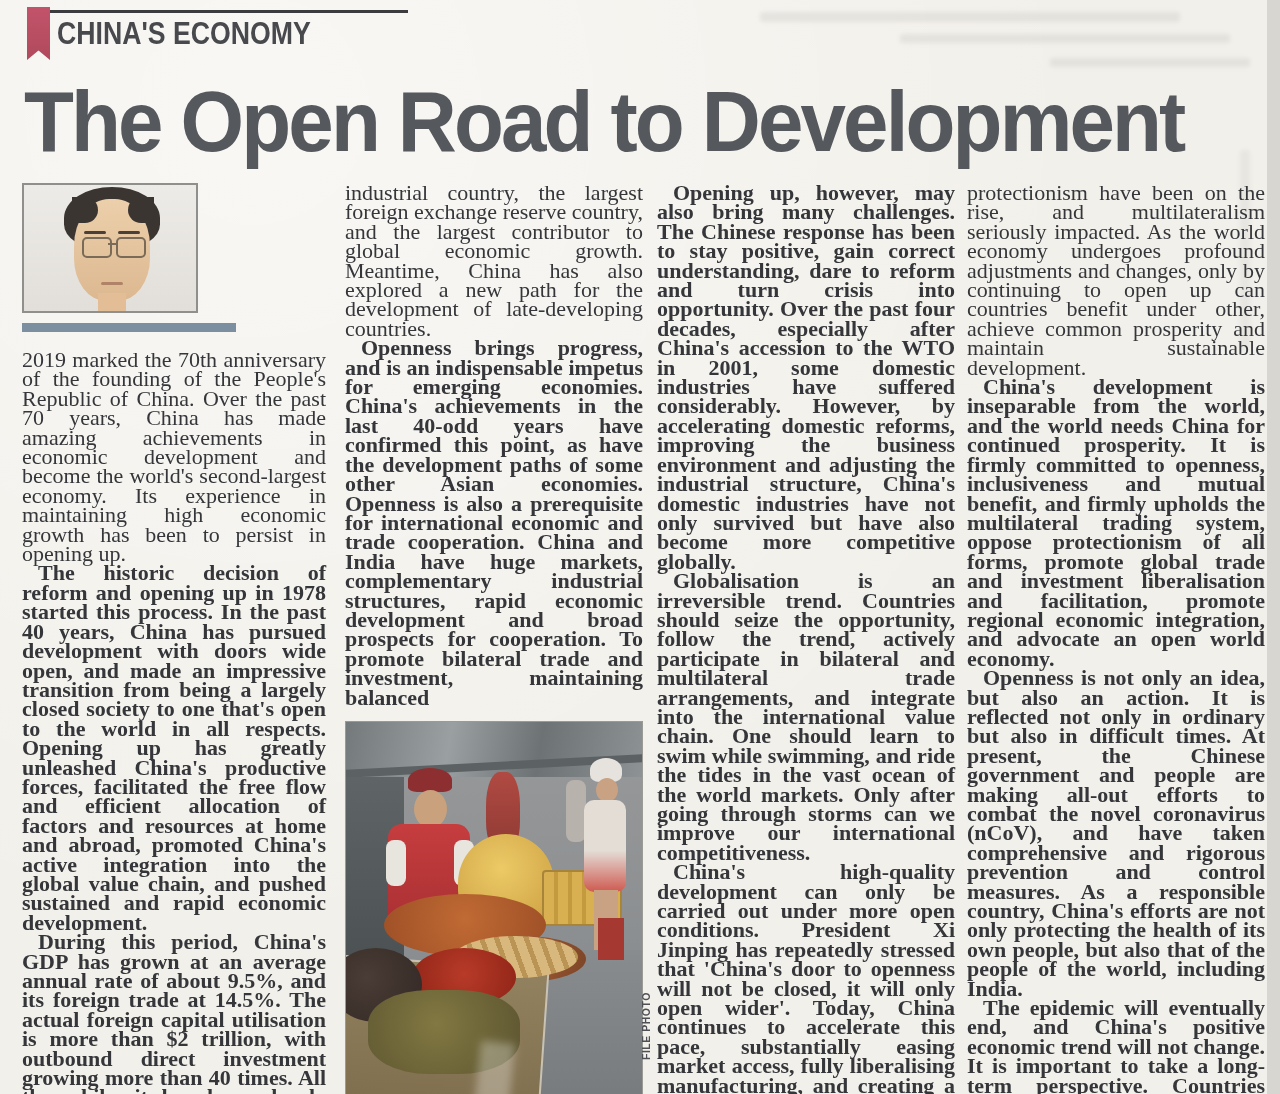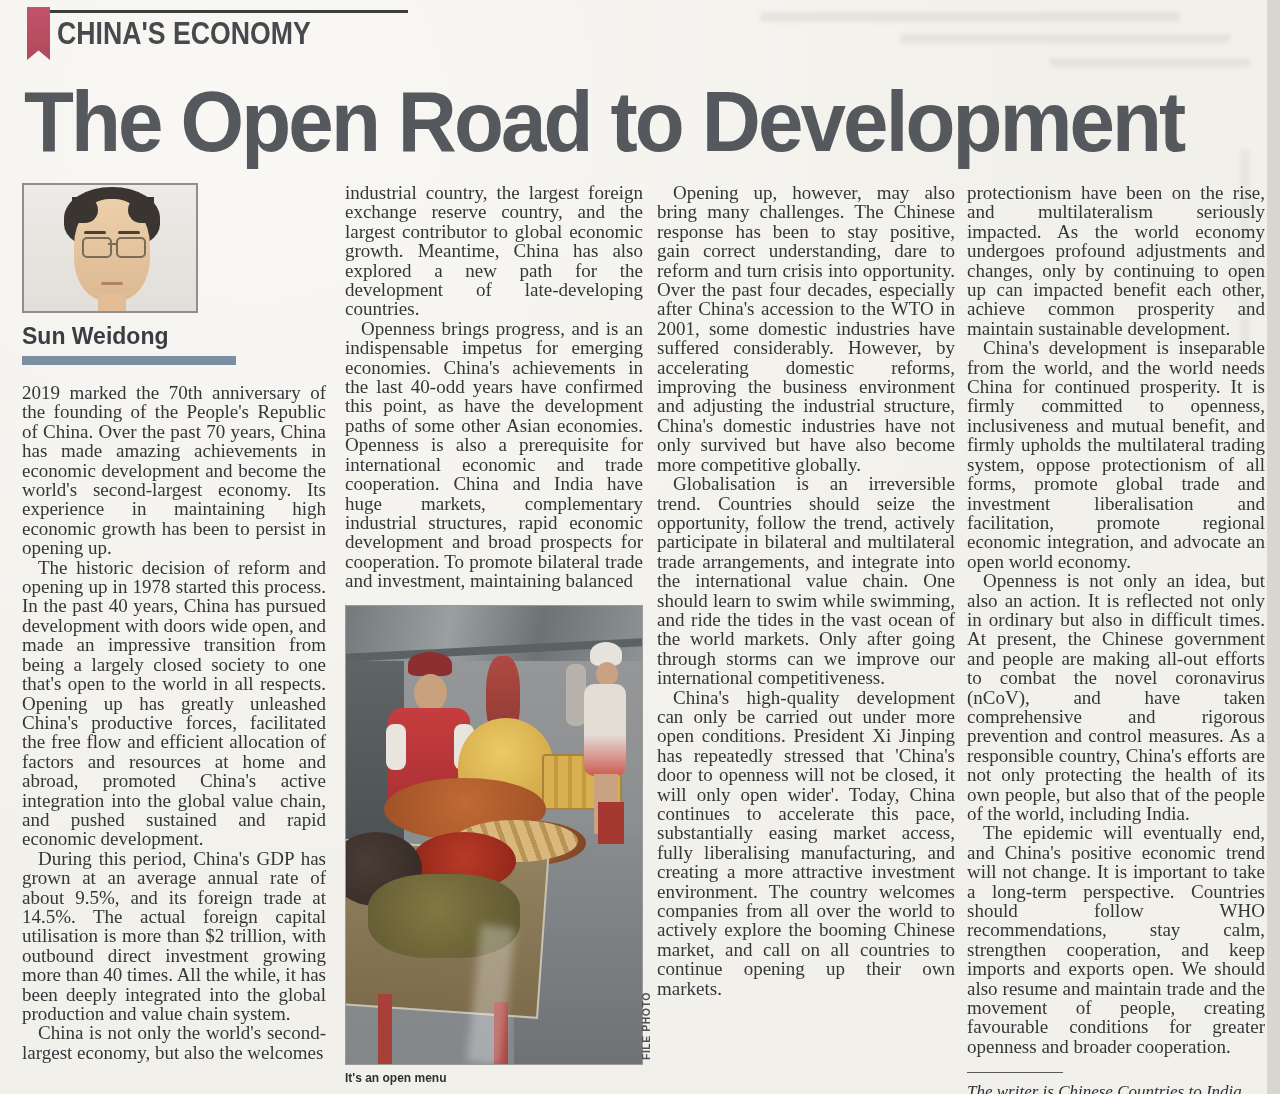--- a/index.html
+++ b/index.html
@@ -18,22 +18,22 @@
   .g1{left:760px;top:12px;width:420px;height:10px;}
   .g2{left:900px;top:34px;width:330px;height:9px;}
   .g3{left:1050px;top:58px;width:200px;height:9px;}
   .g4{left:1240px;top:150px;width:10px;height:200px;opacity:.25;}
   
   .col{position:absolute;top:183px;width:298px;color:#323337;}
   .col1{left:22px;width:304px;}
   .col2{left:345px;}
   .col3{left:657px;}
   .col4{left:967px;}
-  .para{margin:0;font-size:19px;line-height:19.4px;text-align:justify;color:#35363a;}
-  .para.indent{text-indent:16px;}
+  .para{margin:0;font-size:22px;line-height:19.4px;text-align:justify;color:#35363a;}
+  .para.indent{text-indent:16px;font-weight:bold;}
   
   .portrait{position:relative;width:172px;height:126px;border:2px solid #8f8f8d;background:linear-gradient(180deg,#edebe7,#e2dfda);overflow:hidden;margin-bottom:10px;}
   .po-hair{position:absolute;left:40px;top:2px;width:96px;height:62px;background:#3b3531;border-radius:50% 50% 40% 40%;}
   .po-face{position:absolute;left:50px;top:14px;width:76px;height:102px;background:linear-gradient(180deg,#ecd0ab,#dcb890);border-radius:46% 46% 42% 42%;}
   .po-fringe-l{position:absolute;left:48px;top:12px;width:26px;height:26px;background:#3b3531;border-radius:0 60% 60% 30%;}
   .po-fringe-r{position:absolute;left:104px;top:12px;width:26px;height:26px;background:#3b3531;border-radius:60% 0 30% 60%;}
   .po-glass-l{position:absolute;left:58px;top:52px;width:26px;height:17px;border:2px solid #7a6a58;border-radius:5px;}
   .po-glass-r{position:absolute;left:92px;top:52px;width:26px;height:17px;border:2px solid #7a6a58;border-radius:5px;}
   .po-bridge{position:absolute;left:84px;top:58px;width:8px;height:2px;background:#7a6a58;}
   .po-brow-l{position:absolute;left:60px;top:46px;width:22px;height:3px;background:#4b4038;border-radius:2px;}
@@ -102,21 +102,20 @@
       <div class="po-fringe-l"></div>
       <div class="po-fringe-r"></div>
       <div class="po-brow-l"></div>
       <div class="po-brow-r"></div>
       <div class="po-glass-l"></div>
       <div class="po-glass-r"></div>
       <div class="po-bridge"></div>
       <div class="po-mouth"></div>
       <div class="po-neck"></div>
     </div>
-    <div class="byline">Sun Weidong</div>
     <div class="byline-bar"></div>
     <div>
         <p class="para">2019 marked the 70th anniversary of the founding of the People's Republic of China. Over the past 70 years, China has made amazing achievements in economic development and become the world's second-largest economy. Its experience in maintaining high economic growth has been to persist in opening up.</p>
         <p class="para indent">The historic decision of reform and opening up in 1978 started this process. In the past 40 years, China has pursued development with doors wide open, and made an impressive transition from being a largely closed society to one that's open to the world in all respects. Opening up has greatly unleashed China's productive forces, facilitated the free flow and efficient allocation of factors and resources at home and abroad, promoted China's active integration into the global value chain, and pushed sustained and rapid economic development.</p>
         <p class="para indent">During this period, China's GDP has grown at an average annual rate of about 9.5%, and its foreign trade at 14.5%. The actual foreign capital utilisation is more than $2 trillion, with outbound direct investment growing more than 40 times. All the while, it has been deeply integrated into the global production and value chain system.</p>
         <p class="para indent">China is not only the world's second-largest economy, but also the welcomes</p>
       </div>
   </div>
 
   <div class="col col2">
@@ -162,21 +161,21 @@
   <div class="col col3">
     <div>
         <p class="para indent">Opening up, however, may also bring many challenges. The Chinese response has been to stay positive, gain correct understanding, dare to reform and turn crisis into opportunity. Over the past four decades, especially after China's accession to the WTO in 2001, some domestic industries have suffered considerably. However, by accelerating domestic reforms, improving the business environment and adjusting the industrial structure, China's domestic industries have not only survived but have also become more competitive globally.</p>
         <p class="para indent">Globalisation is an irreversible trend. Countries should seize the opportunity, follow the trend, actively participate in bilateral and multilateral trade arrangements, and integrate into the international value chain. One should learn to swim while swimming, and ride the tides in the vast ocean of the world markets. Only after going through storms can we improve our international competitiveness.</p>
         <p class="para indent">China's high-quality development can only be carried out under more open conditions. President Xi Jinping has repeatedly stressed that 'China's door to openness will not be closed, it will only open wider'. Today, China continues to accelerate this pace, substantially easing market access, fully liberalising manufacturing, and creating a more attractive investment environment. The country welcomes companies from all over the world to actively explore the booming Chinese market, and call on all countries to continue opening up their own markets.</p>
       </div>
   </div>
 
   <div class="col col4">
     <div>
-        <p class="para">protectionism have been on the rise, and multilateralism seriously impacted. As the world economy undergoes profound adjustments and changes, only by continuing to open up can impacted benefit each other, achieve common prosperity and maintain sustainable development.</p>
+        <p class="para">protectionism have been on the rise, and multilateralism seriously impacted. As the world economy undergoes profound adjustments and changes, only by continuing to open up can countries benefit under other, achieve common prosperity and maintain sustainable development.</p>
         <p class="para indent">China's development is inseparable from the world, and the world needs China for continued prosperity. It is firmly committed to openness, inclusiveness and mutual benefit, and firmly upholds the multilateral trading system, oppose protectionism of all forms, promote global trade and investment liberalisation and facilitation, promote regional economic integration, and advocate an open world economy.</p>
         <p class="para indent">Openness is not only an idea, but also an action. It is reflected not only in ordinary but also in difficult times. At present, the Chinese government and people are making all-out efforts to combat the novel coronavirus (nCoV), and have taken comprehensive and rigorous prevention and control measures. As a responsible country, China's efforts are not only protecting the health of its own people, but also that of the people of the world, including India.</p>
         <p class="para indent">The epidemic will eventually end, and China's positive economic trend will not change. It is important to take a long-term perspective. Countries should follow WHO recommendations, stay calm, strengthen cooperation, and keep imports and exports open. We should also resume and maintain trade and the movement of people, creating favourable conditions for greater openness and broader cooperation.</p>
       </div>
     <div class="credit-rule"></div>
     <div class="credit">The writer is Chinese Countries to India</div>
   </div>
 
 </div>
 

